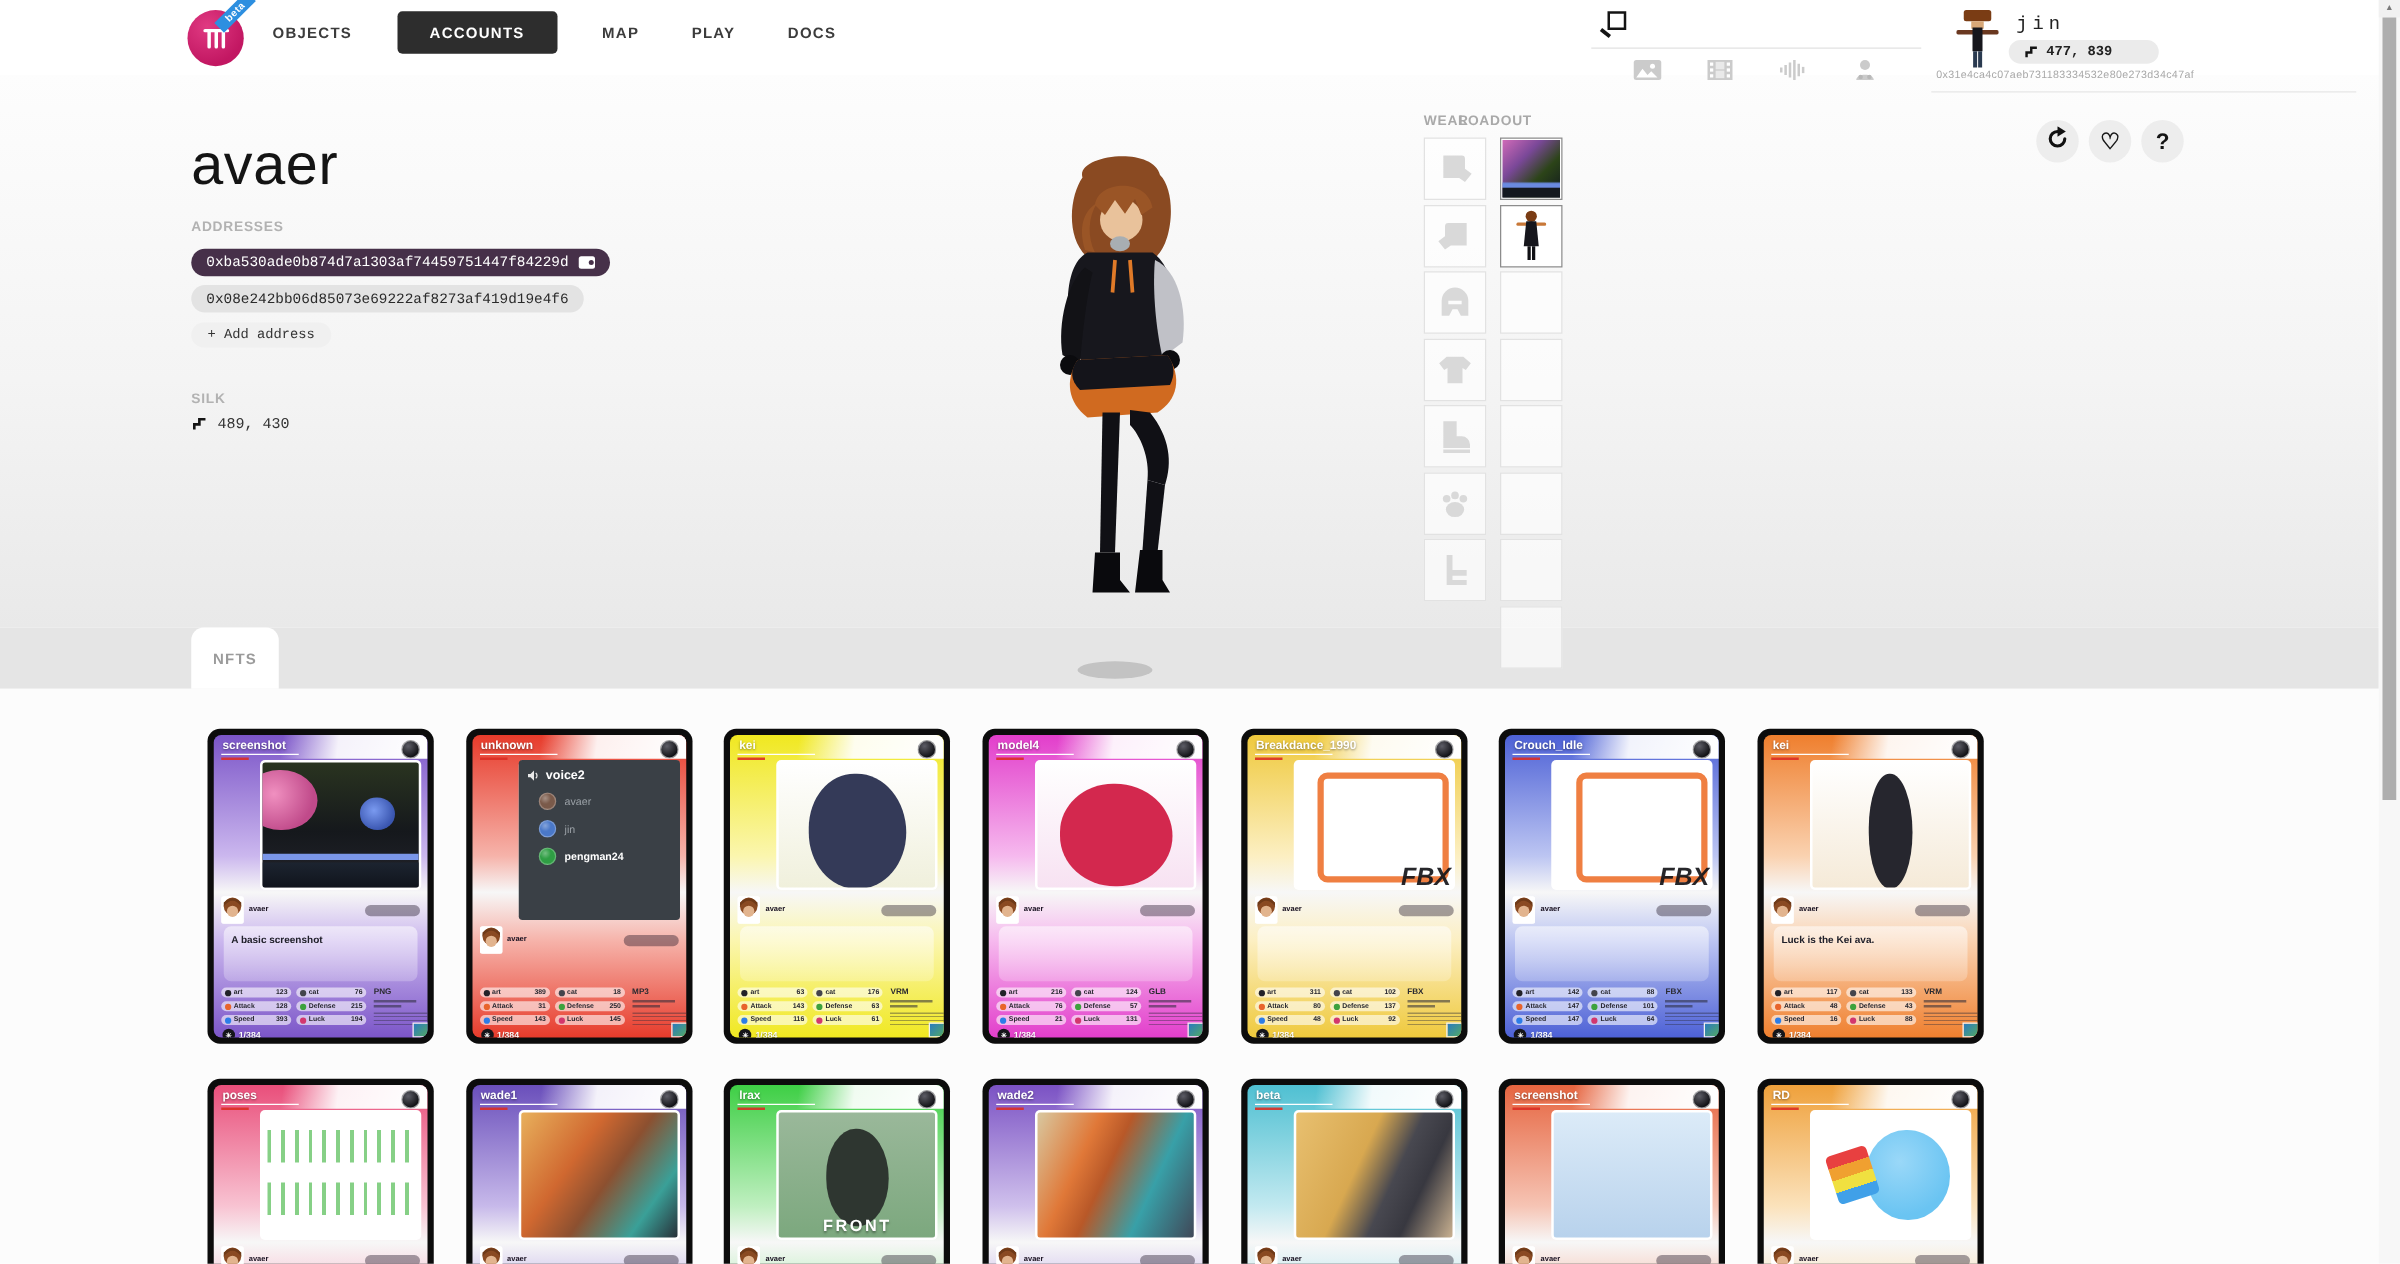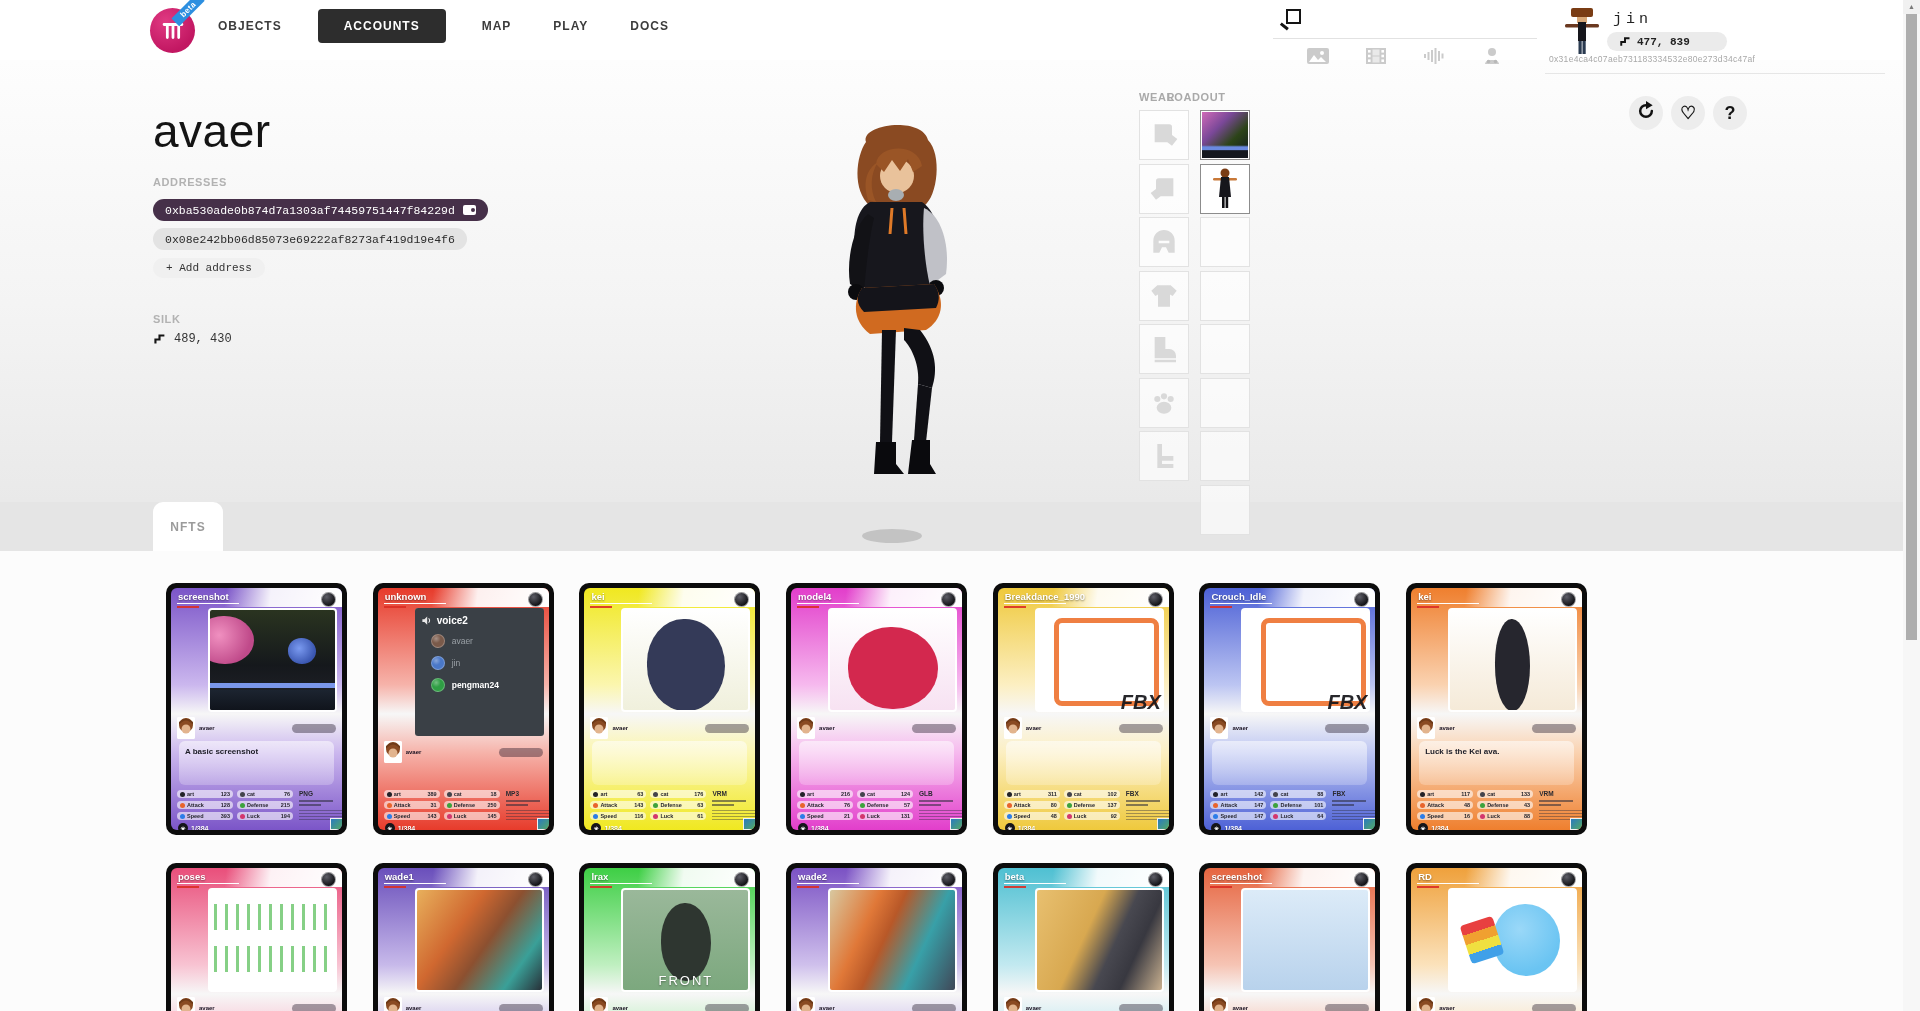--- a/index.html
+++ b/index.html
@@ -86,21 +86,21 @@
   .cunder { position:absolute; left:6px; top:14.5px; width:62px; height:1.5px; background:#fff; z-index:2; }
   .csub { position:absolute; left:6px; top:17.5px; width:22px; height:2.5px; background:rgba(220,45,35,.9); z-index:2; }
   .sigil { position:absolute; top:4px; right:6px; width:15px; height:15px; border-radius:50%; z-index:3;
     background:radial-gradient(circle at 35% 30%,#5d5d66,#0f0f13 75%); border:1px solid rgba(255,255,255,.55); }
   .artp { position:absolute; left:5px; right:5px; top:20px; height:104px; background:#fff; border-radius:4px; padding:2px;margin-left:32px; }
   .artp.tall { height:128px; }
   .art { position:relative; width:100%; height:100%; border-radius:2px; overflow:hidden; }
   .blob { position:absolute; border-radius:48% 52% 50% 50%; }
   .frame-in { position:absolute; left:14%; top:8%; right:2%; bottom:4%; border:5px solid; border-radius:8px; }
   .wm { position:absolute; right:1px; bottom:-4px; font-size:20px; font-weight:bold; font-style:italic; color:#15151a; opacity:.92; }
-  .ov-txt { position:absolute; left:0; right:0; bottom:2px; text-align:center; font-size:13px; font-weight:normal;
+  .ov-txt { position:absolute; left:0; right:0; bottom:2px; text-align:center; font-size:13px; font-weight:bold;
     color:#fff; letter-spacing:2px; text-shadow:0 1px 2px rgba(0,0,0,.4); }
   .pat-band { position:absolute; left:4px; right:4px; height:26px;
     background:repeating-linear-gradient(90deg,#86d086 0 3px, transparent 3px 11px); }
   .rainbow { position:absolute; left:12%; top:30%; width:34px; height:40px; transform:rotate(-18deg);
     background:linear-gradient(180deg,#e84040 0 25%,#f0a030 25% 50%,#f0e040 50% 75%,#40a0e8 75% 100%); border-radius:4px; }
   .voicewrap { position:absolute; inset:0; background:#3a4046; border-radius:3px; padding:7px 6px; }
   .vhead { display:flex; align-items:center; gap:5px; color:#fff; font-size:10px; font-weight:bold; margin-bottom:7px; }
   .vrow { display:flex; align-items:center; gap:7px; margin:8px 0 0 10px; font-size:8.5px; color:#9aa0a6; }
   .vrow.bright { color:#fff; font-weight:bold; }
   .vava { width:14px; height:14px; border-radius:50%; border:1px solid rgba(255,255,255,.25); }

